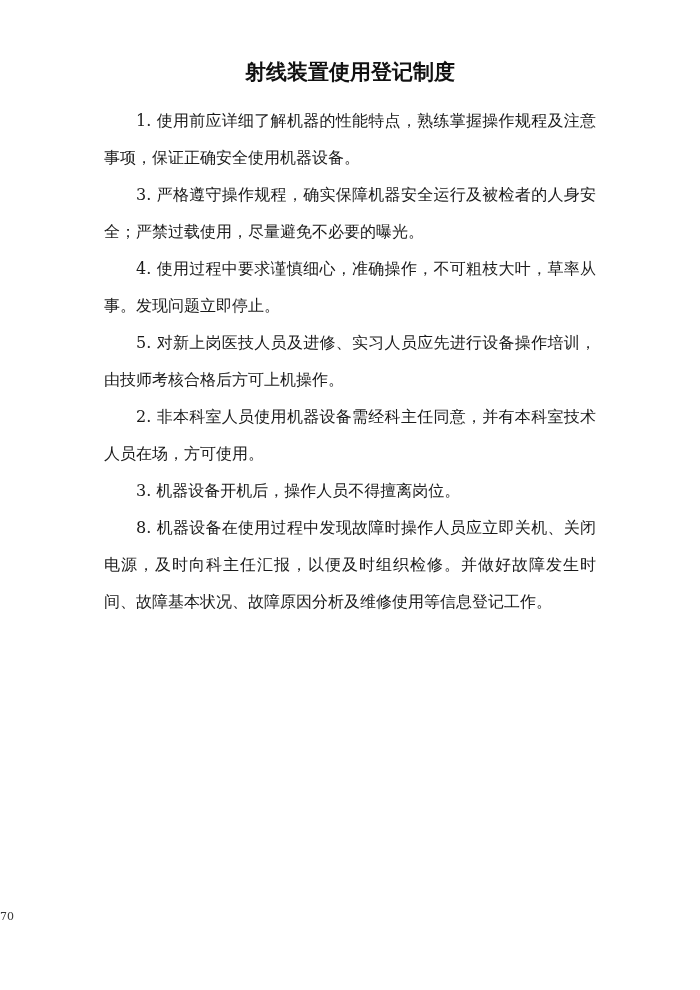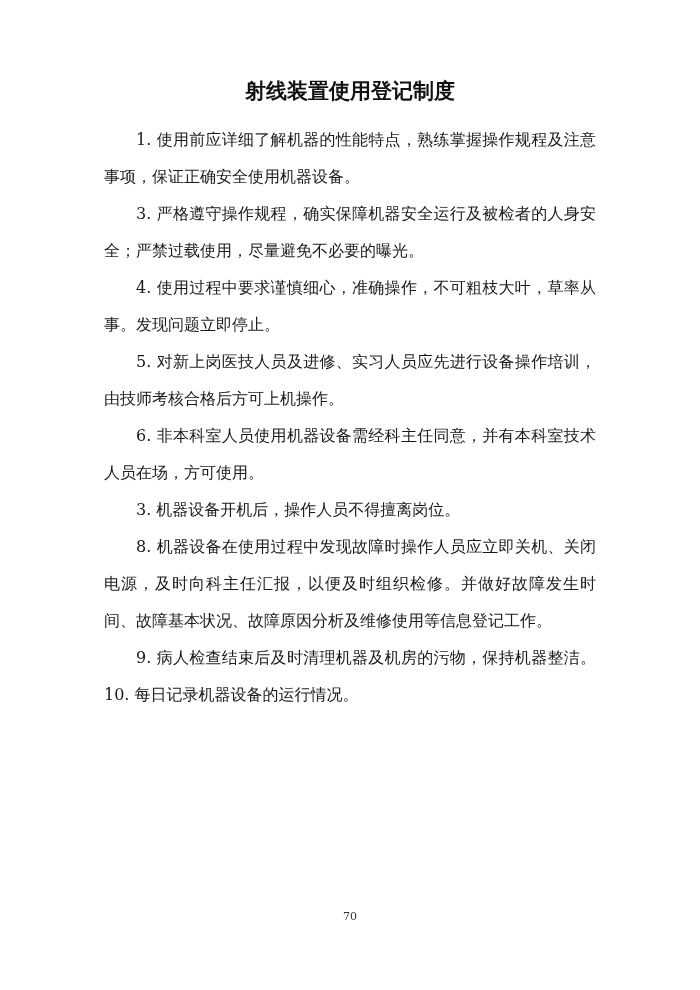--- a/index.html
+++ b/index.html
@@ -7,21 +7,21 @@
     padding: 0;
     background: #ffffff;
   }
   .page {
     position: relative;
     width: 700px;
     height: 990px;
     margin: 0 auto;
     background: #ffffff;
     box-sizing: border-box;
-    padding: 74px 104px 0 104px;
+    padding: 55px 104px 0 104px;
     color: #1a1a1a;
     font-family: "DejaVu Serif", "Liberation Serif", serif;
     overflow: hidden;
   }
   .doc-title {
     margin: 0 0 13px 0;
     font-size: 21px;
     line-height: 34px;
     font-weight: bold;
     text-align: center;
@@ -35,35 +35,33 @@
     text-justify: inter-ideograph;
     text-indent: 2em;
     word-break: break-all;
     color: #1a1a1a;
   }
   .page-number {
     position: absolute;
     left: 0;
     right: 0;
     top: 910px;
-    text-align: center;
     font-size: 11px;
     color: #333333;
     font-family: "DejaVu Serif", "Liberation Serif", serif;
   }
 </style>
 </head>
 <body>
 
 <div class="page">
   <h1 class="doc-title">射线装置使用登记制度</h1>
 
   <p class="para">1. 使用前应详细了解机器的性能特点，熟练掌握操作规程及注意事项，保证正确安全使用机器设备。</p>
   <p class="para">3. 严格遵守操作规程，确实保障机器安全运行及被检者的人身安全；严禁过载使用，尽量避免不必要的曝光。</p>
   <p class="para">4. 使用过程中要求谨慎细心，准确操作，不可粗枝大叶，草率从事。发现问题立即停止。</p>
   <p class="para">5. 对新上岗医技人员及进修、实习人员应先进行设备操作培训，由技师考核合格后方可上机操作。</p>
-  <p class="para">6. 非本科室人员使用机器设备需经科主任同意，并有本科室技术人员在场，方可使用。</p>
+  <p class="para">2. 非本科室人员使用机器设备需经科主任同意，并有本科室技术人员在场，方可使用。</p>
   <p class="para">3. 机器设备开机后，操作人员不得擅离岗位。</p>
   <p class="para">8. 机器设备在使用过程中发现故障时操作人员应立即关机、关闭电源，及时向科主任汇报，以便及时组织检修。并做好故障发生时间、故障基本状况、故障原因分析及维修使用等信息登记工作。</p>
-  <p class="para">9. 病人检查结束后及时清理机器及机房的污物，保持机器整洁。10. 每日记录机器设备的运行情况。</p>
 
   <div class="page-number">70</div>
 </div>
 
 </body></html>

